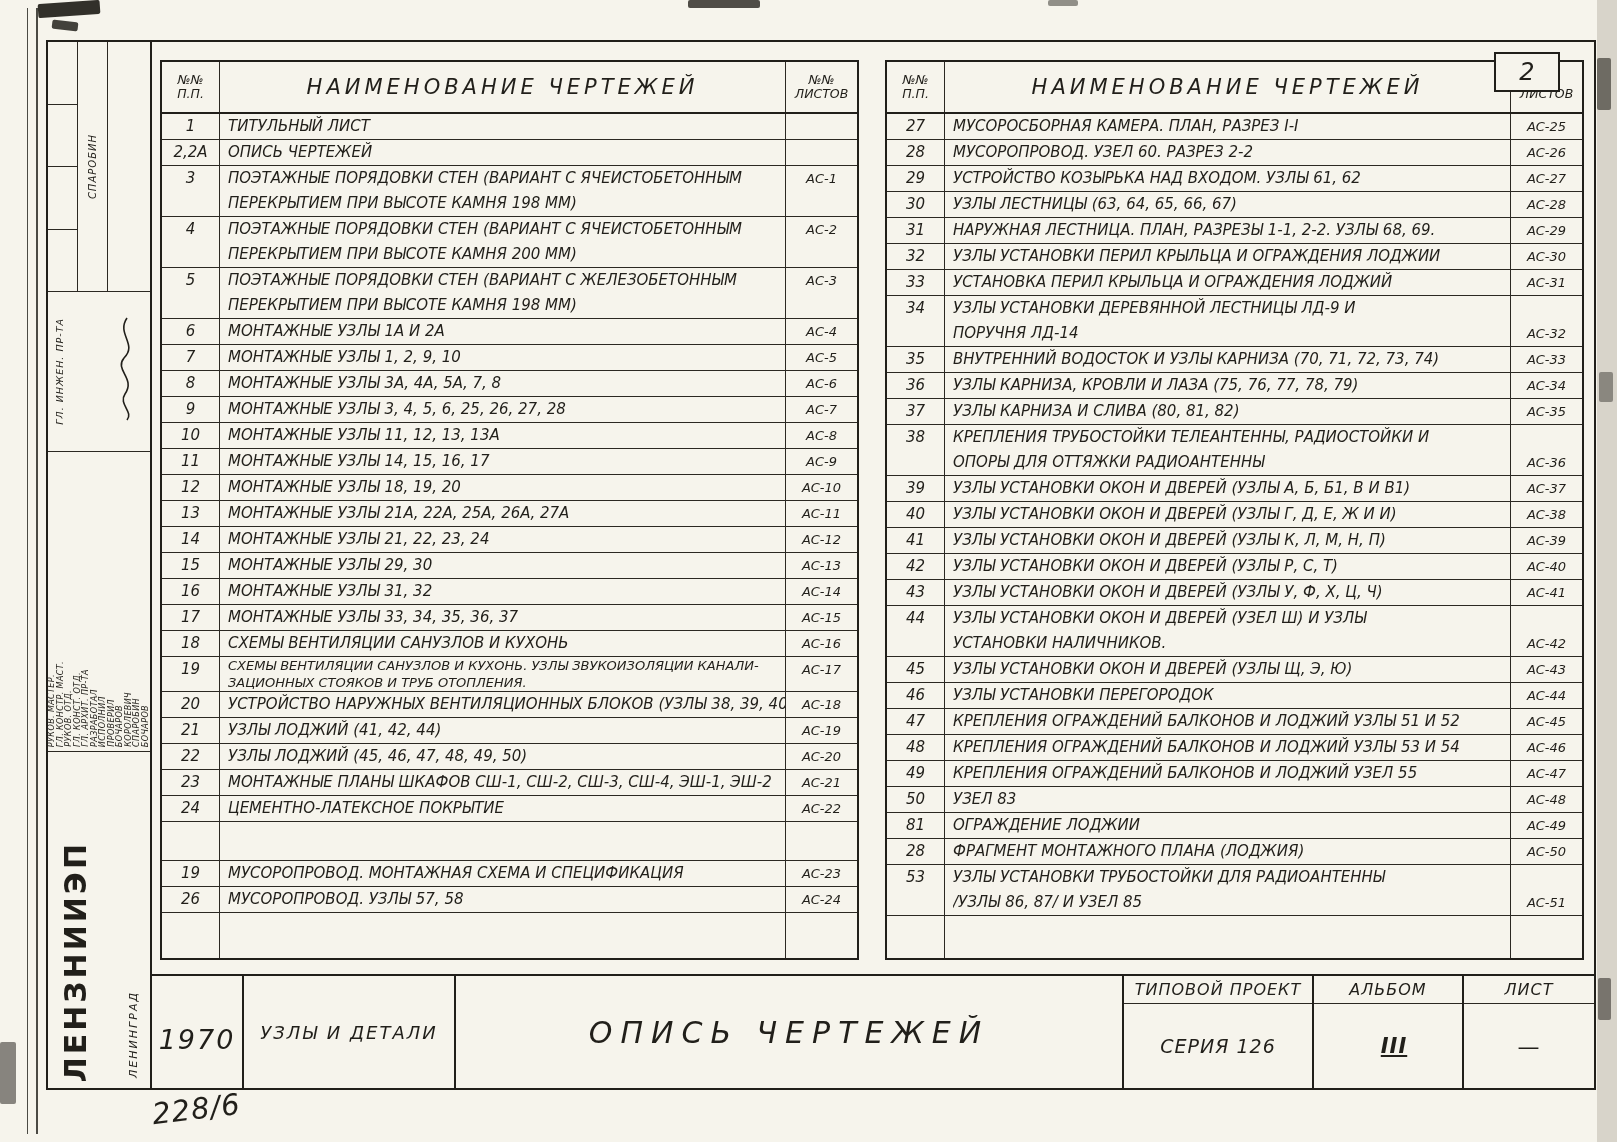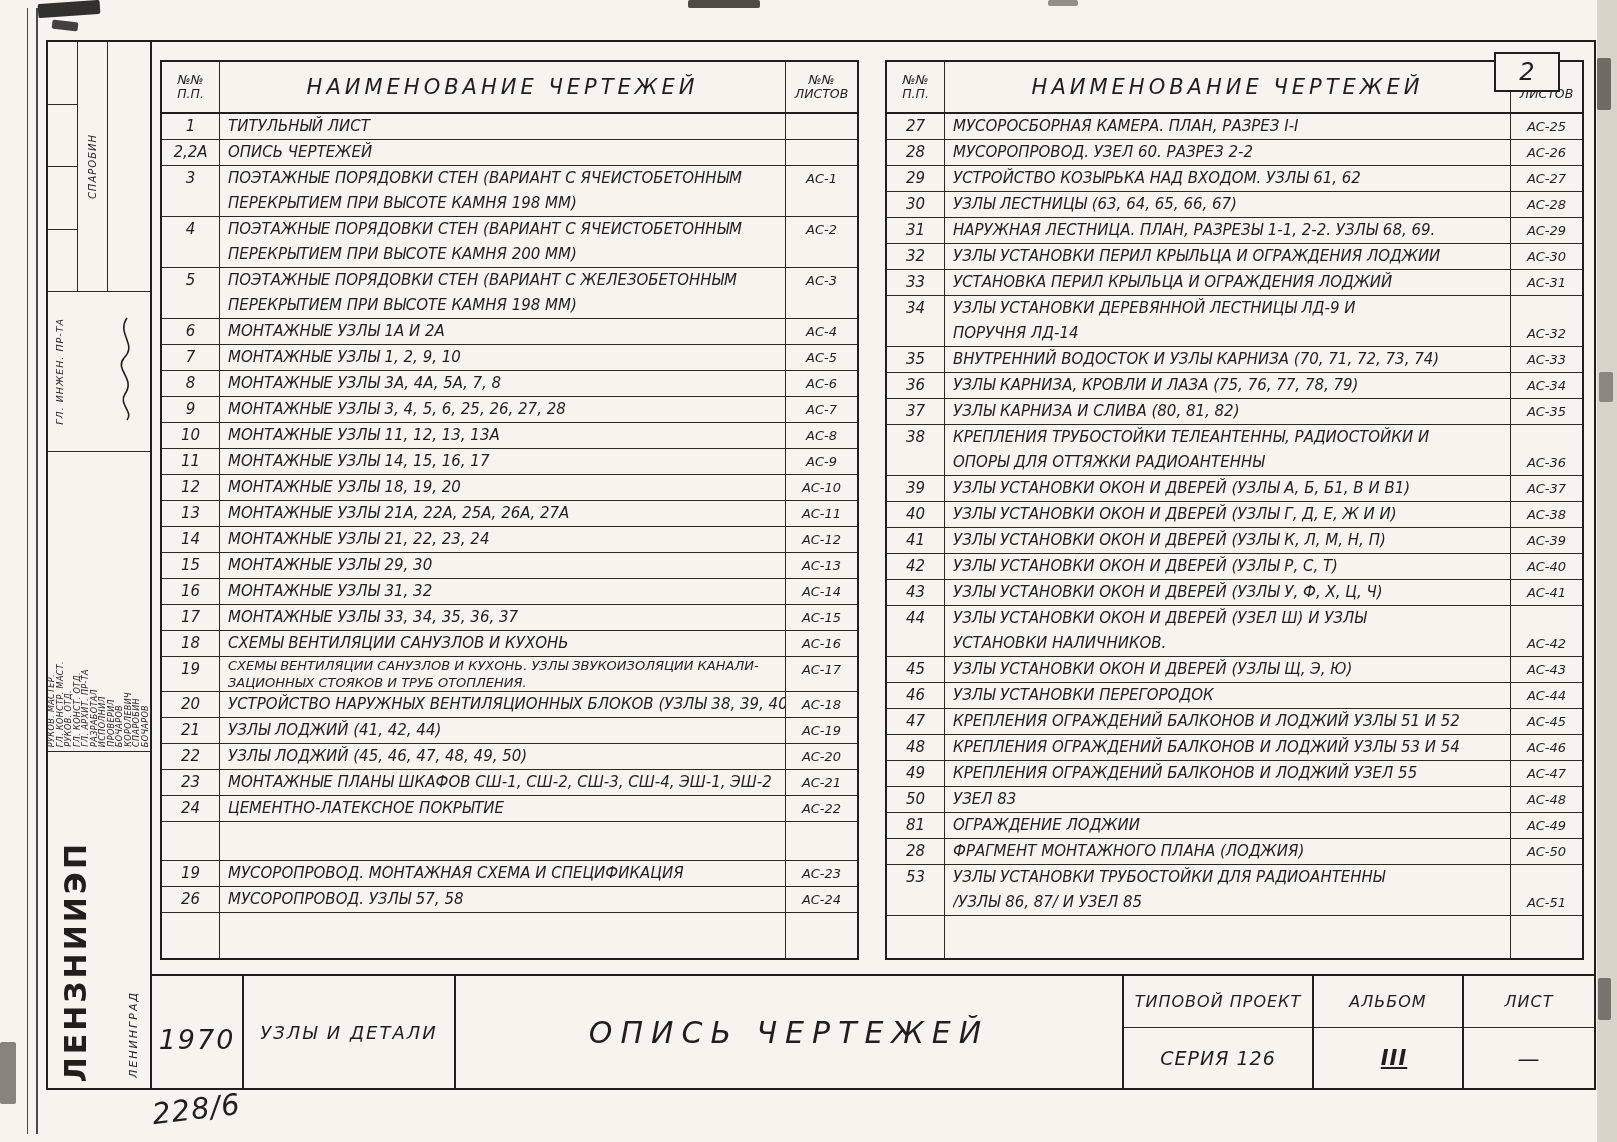--- a/index.html
+++ b/index.html
@@ -123,21 +123,21 @@
   .title-block{
     height:112px;border-top:2.5px solid var(--ink);
     display:grid;grid-template-columns:90px 212px 1fr 190px 150px 132px;
   }
   .tb-cell{border-left:2px solid var(--ink);box-sizing:border-box;display:flex;align-items:center;justify-content:center;}
   .tb-cell:first-child{border-left:none;}
   .tb-year{font-size:27px;letter-spacing:2px;margin-top:14px;}
   .tb-section{font-size:18px;letter-spacing:2px;}
   .tb-doc{font-size:30px;letter-spacing:8px;}
   .tb-split{flex-direction:column;align-items:stretch;padding:0;}
-  .tb-top{height:52px;border-bottom:1.5px solid var(--line);display:flex;align-items:center;justify-content:center;font-size:16px;letter-spacing:1px;box-sizing:border-box;}
+  .tb-top{height:28px;border-bottom:1.5px solid var(--line);display:flex;align-items:center;justify-content:center;font-size:16px;letter-spacing:1px;box-sizing:border-box;}
   .tb-bottom{flex:1;display:flex;align-items:center;justify-content:center;font-size:19px;letter-spacing:1px;}
   .album-num{font-size:21px;font-weight:bold;text-decoration:underline;font-style:italic;margin-left:12px;}
   .dash-val{font-size:22px;}
 
   
   .page-num{
     position:absolute;left:1494px;top:52px;width:66px;height:40px;
     border:2.5px solid var(--ink);box-sizing:border-box;
     background:var(--paper);
     display:flex;align-items:center;justify-content:center;

